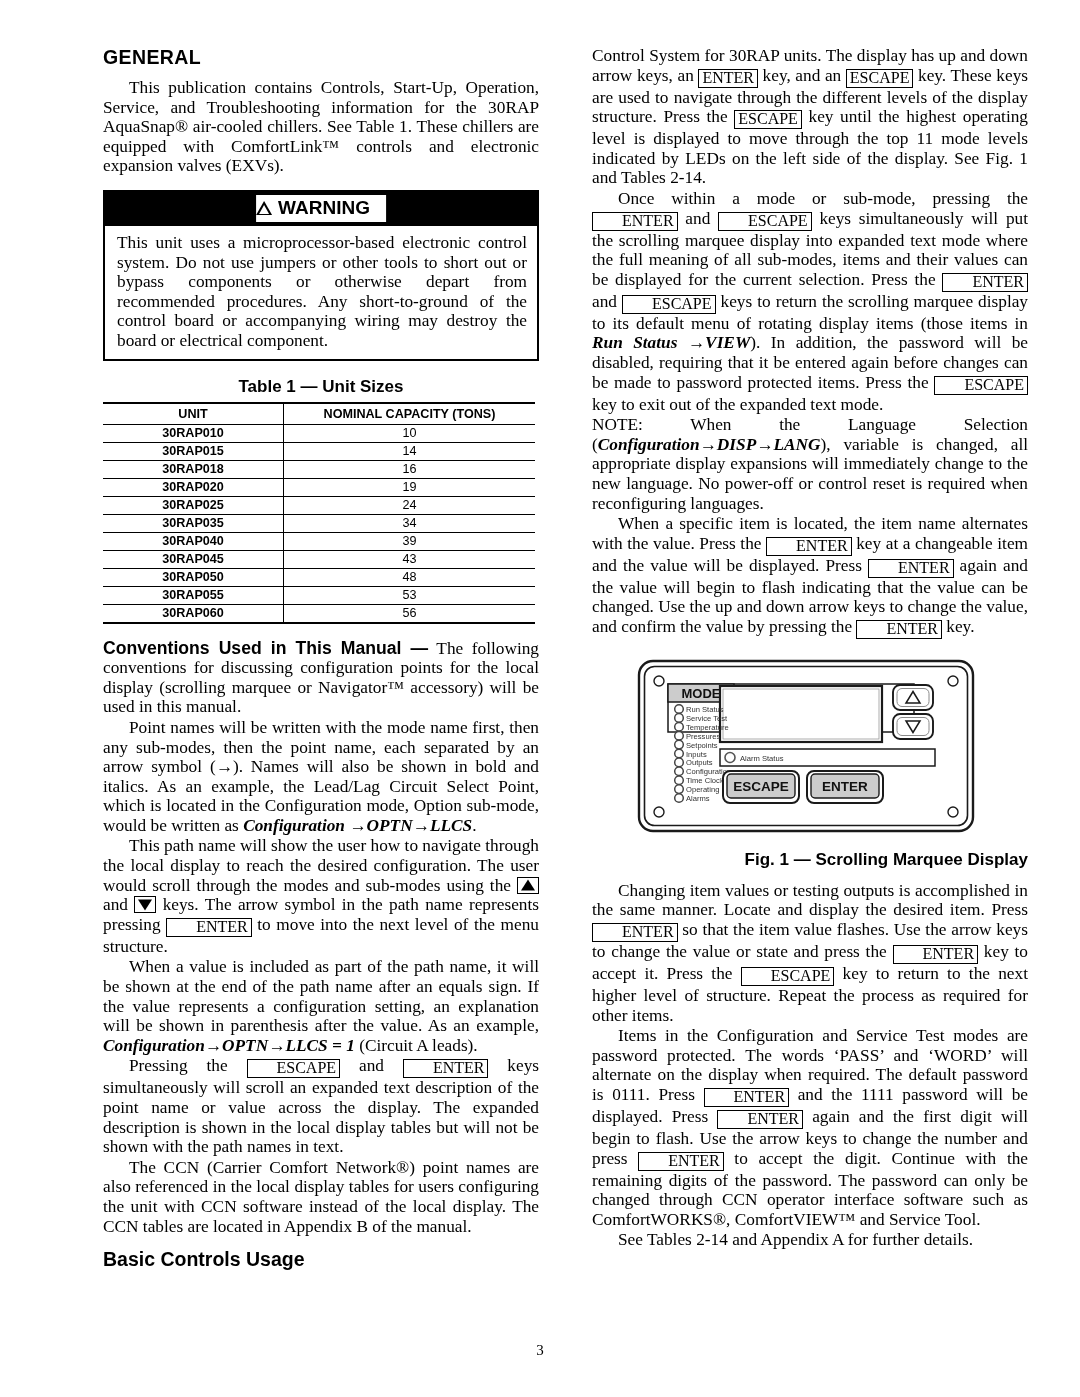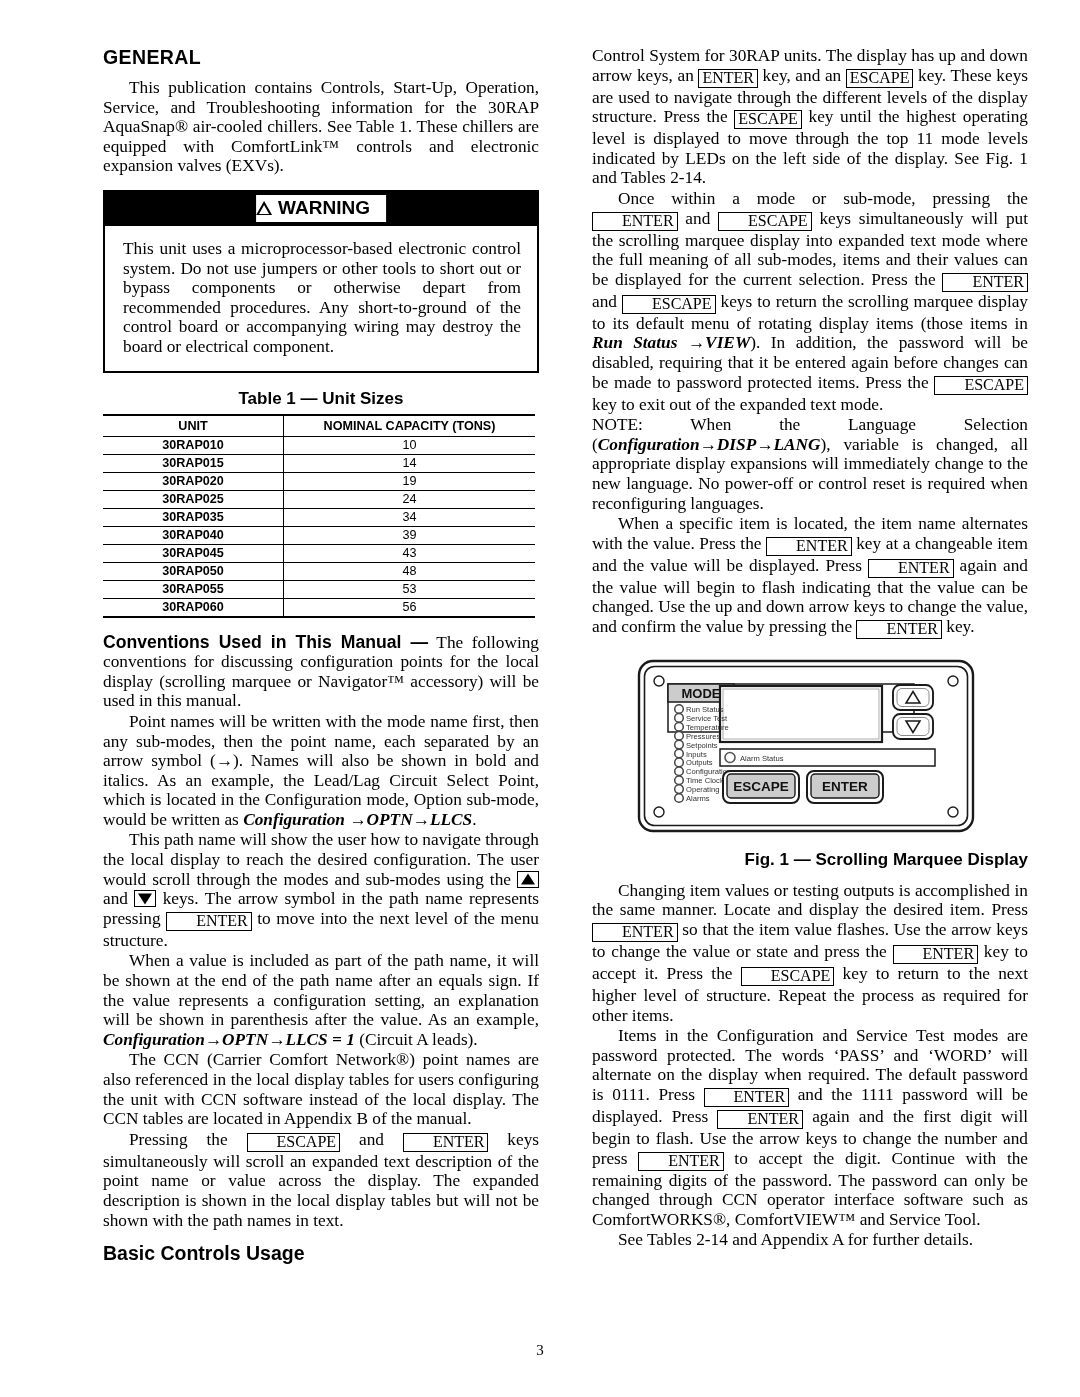--- a/index.html
+++ b/index.html
@@ -90,21 +90,21 @@
     left:-5px; top:4px;
     width:0;height:0;
     border-left:5px solid transparent;
     border-right:5px solid transparent;
     border-bottom:9px solid #fff;
   }
   .warn-body {
     padding: 7px 10px 8px 12px;
     background: #fff;
   }
-  .warn-body p { text-indent: 0; margin: 6px; }
+  .warn-body p { text-indent: 0; margin: 0; }
 
   
   .tbl-title {
     font-family: "Liberation Sans", sans-serif;
     font-weight: bold;
     font-size: 17px;
     text-align: center;
     margin: 16px 0 5px 0;
   }
   table.units {
@@ -238,20 +238,24 @@
       <tbody>
         <tr>
             <td class="c1">30RAP010</td>
             <td>10</td>
           </tr>
         <tr>
             <td class="c1">30RAP015</td>
             <td>14</td>
           </tr>
         <tr>
+            <td class="c1">30RAP018</td>
+            <td>16</td>
+          </tr>
+        <tr>
             <td class="c1">30RAP020</td>
             <td>19</td>
           </tr>
         <tr>
             <td class="c1">30RAP025</td>
             <td>24</td>
           </tr>
         <tr>
             <td class="c1">30RAP035</td>
             <td>34</td>
@@ -280,23 +284,23 @@
     </table>
 
     <p class="noindent" style="margin-top:15px"><span class="runhead">Conventions Used in This Manual —</span><span> The following conventions for discussing configuration points for the local display (scrolling marquee or Navigator™ accessory) will be used in this manual.</span></p>
 
     <p><span>Point names will be written with the mode name first, then any sub-modes, then the point name, each separated by an arrow symbol (→). Names will also be shown in bold and italics. As an example, the Lead/Lag Circuit Select Point, which is located in the Configuration mode, Option sub-mode, would be written as </span><span class="bolditalic">Configuration →OPTN→LLCS</span><span>.</span></p>
 
     <p><span>This path name will show the user how to navigate through the local display to reach the desired configuration. The user would scroll through the modes and sub-modes using the </span><span class="arrowkey up"><i></i></span><span> and </span><span class="arrowkey down"><i></i></span><span> keys. The arrow symbol in the path name represents pressing </span><span class="key">ENTER</span><span> to move into the next level of the menu structure.</span></p>
 
     <p><span>When a value is included as part of the path name, it will be shown at the end of the path name after an equals sign. If the value represents a configuration setting, an explanation will be shown in parenthesis after the value. As an example, </span><span class="bolditalic">Configuration→OPTN→LLCS = 1</span><span> (Circuit A leads).</span></p>
 
+    <p><span>Pressing the </span><span class="key">ESCAPE</span><span> and </span><span class="key">ENTER</span><span> keys simultaneously will scroll an expanded text description of the point name or value across the display. The expanded description is shown in the local display tables but will not be shown with the path names in text.</span></p>
+
     <p><span>The CCN (Carrier Comfort Network®) point names are also referenced in the local display tables for users configuring the unit with CCN software instead of the local display. The CCN tables are located in Appendix B of the manual.</span></p>
-
-    <p><span>Pressing the </span><span class="key">ESCAPE</span><span> and </span><span class="key">ENTER</span><span> keys simultaneously will scroll an expanded text description of the point name or value across the display. The expanded description is shown in the local display tables but will not be shown with the path names in text.</span></p>
 
     <div class="h2blk">Basic Controls Usage</div>
 
   </div>
 
   <div class="col col-right">
 
     <p class="noindent"><span>Control System for 30RAP units. The display has up and down arrow keys, an </span><span class="key">ENTER</span><span> key, and an </span><span class="key">ESCAPE</span><span> key. These keys are used to navigate through the different levels of the display structure. Press the </span><span class="key">ESCAPE</span><span> key until the highest operating level is displayed to move through the top 11 mode levels indicated by LEDs on the left side of the display. See Fig. 1 and Tables 2-14.</span></p>
 
     <p><span>Once within a mode or sub-mode, pressing the </span><span class="key">ENTER</span><span> and </span><span class="key">ESCAPE</span><span> keys simultaneously will put the scrolling marquee display into expanded text mode where the full meaning of all sub-modes, items and their values can be displayed for the current selection. Press the </span><span class="key">ENTER</span><span> and </span><span class="key">ESCAPE</span><span> keys to return the scrolling marquee display to its default menu of rotating display items (those items in </span><span class="bolditalic">Run Status →VIEW</span><span>). In addition, the password will be disabled, requiring that it be entered again before changes can be made to password protected items. Press the </span><span class="key">ESCAPE</span><span> key to exit out of the expanded text mode.</span></p>

